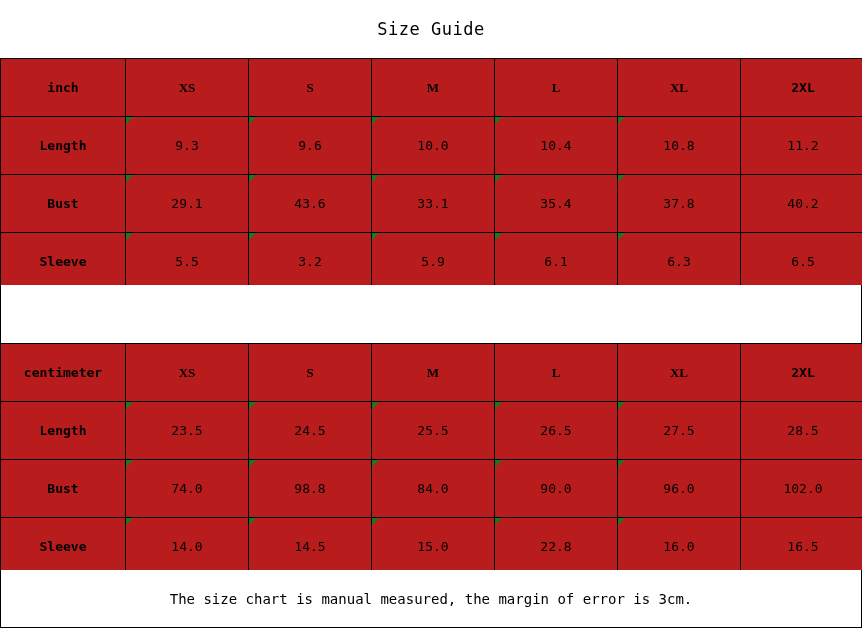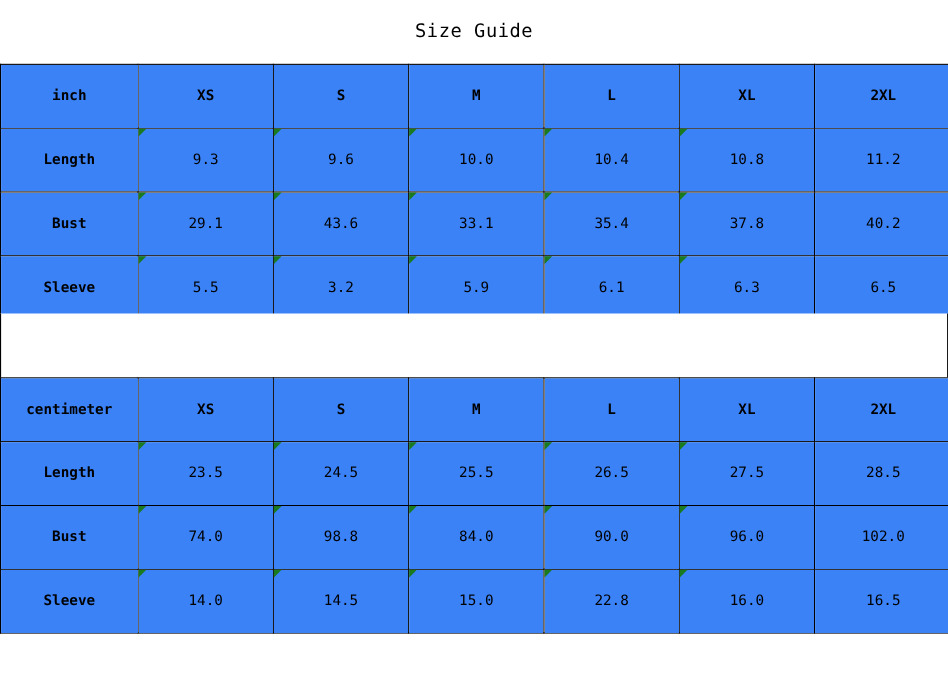--- a/index.html
+++ b/index.html
@@ -44,28 +44,28 @@
 
   .tbl td, .tbl th {
     border: 1px solid #000000;
     height: 57px;
     text-align: center;
     vertical-align: middle;
     font-size: 13px;
     font-weight: normal;
     padding: 0;
     position: relative;
-    background: #3b82f6;
+    background: #b91c1c;
   }
   .tbl th {
     font-weight: bold;
     font-size: 13px;
   }
   .col-label { width: 124px; }
-  .col-size  { width: 122px; }
+  .col-size  { width: 122px; font-family: Liberation Serif, serif; }
   .col-size-last { width: 124px; }
 
   
   td.mark::before {
     content: "";
     position: absolute;
     left: 0;
     top: 0;
     width: 0;
     height: 0;
@@ -187,14 +187,15 @@
         <td class="mark">14.0</td>
         <td class="mark">14.5</td>
         <td class="mark">15.0</td>
         <td class="mark">22.8</td>
         <td class="mark">16.0</td>
         <td>16.5</td>
       </tr>
     </tbody>
   </table>
 
+  <div class="footnote">The size chart is manual measured, the margin of error is 3cm.</div>
 
 </div>
 
 </body></html>

